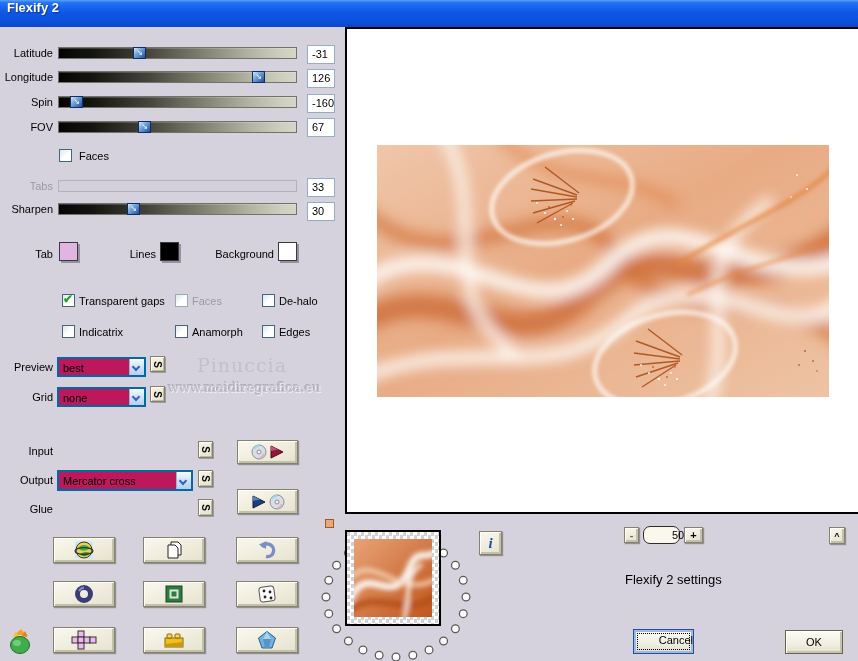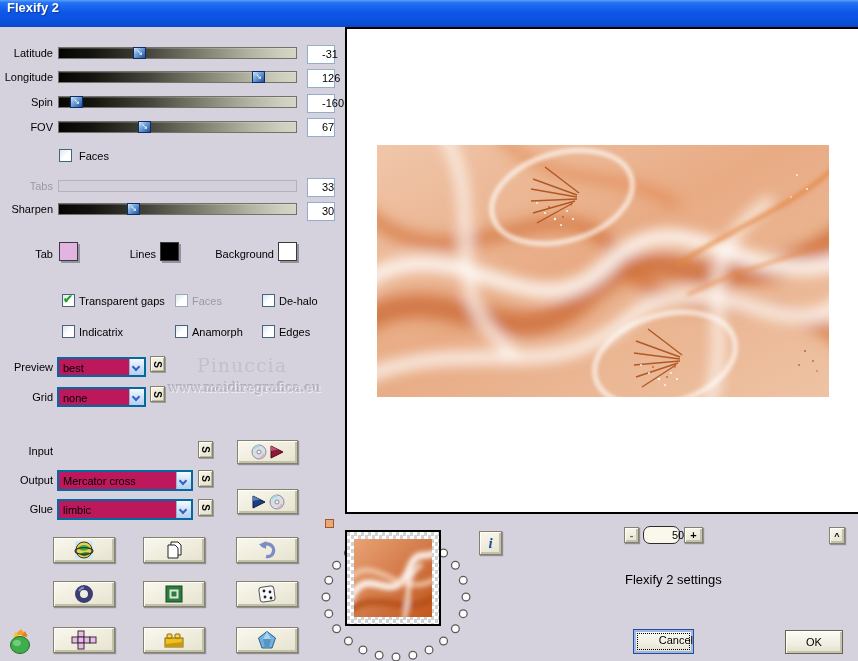--- a/index.html
+++ b/index.html
@@ -27,21 +27,21 @@
   
   .track { position:absolute; left:58px; width:239px; height:12px;
     border:1px solid #72726a;
     background:linear-gradient(90deg,#040404 0%,#15150f 14%,#45453c 38%,#848474 62%,#b2b2a2 80%,#cfcfc0 94%,#d6d6c8 100%);
     box-shadow:inset 0 1px 0 rgba(255,255,255,.18); }
   .track.disabled { background:#d3d0db; border:1px solid #b3b0c0; box-shadow:none; }
   .handle { position:absolute; top:-1px; width:13px; height:12px;
     background:linear-gradient(135deg,#d8e9fa 0%,#79a7dc 38%,#1d4f9c 100%);
     border:1px solid #0c2d66; color:#fff; font-size:8px; line-height:10px; text-align:center; }
   .valbox { position:absolute; left:307px; width:28px; height:19px; background:#fff;
-    border:1px solid #93aec8; line-height:17px; padding-left:14px; font-size:11px; }
+    border:1px solid #93aec8; line-height:17px; padding-left:4px; font-size:11px; }
 
   
   .cb { position:absolute; width:13px; height:13px; background:linear-gradient(135deg,#dfe6ec,#ffffff 55%);
     border:1px solid #44657f; }
   .cb.disabled { border-color:#9aa8b8; }
   .cb .mk { position:absolute; left:0px; top:-3px; color:#1ea41e; font-size:12px; font-weight:bold; }
 
   
   .swatch { position:absolute; width:19px; height:19px; border:1px solid #3a3a3a;
     box-shadow:2px 2px 0 rgba(84,82,96,.5); }
@@ -267,26 +267,20 @@
   <span class="lbl" style="left:0;top:474px;width:53px">Output</span>
   <div class="dd" style="left:57px;top:470px;width:136px;height:21px">
     <span class="dd-text">Mercator cross</span>
     <span class="dd-btn">
         <i class="chev" style="top:6px"></i>
       </span>
   </div>
   <div class="sbtn" style="left:198px;top:470px"><span>S</span></div>
 
   <span class="lbl" style="left:0;top:503px;width:53px">Glue</span>
-  <div class="dd" style="left:57px;top:499px;width:136px;height:21px">
-    <span class="dd-text">limbic</span>
-    <span class="dd-btn">
-        <i class="chev" style="top:6px"></i>
-      </span>
-  </div>
   <div class="sbtn" style="left:198px;top:499px"><span>S</span></div>
 
   <div class="btn3d" style="left:237px;top:440px;width:61px;height:24px">
     <span>
       <svg width="34" height="16" viewBox="0 0 34 16">
         <circle cx="8" cy="8" r="7" fill="#d9dde4" stroke="#8a8f9a"></circle>
         <path d="M3,5 A6,6 0 0 1 8,2" stroke="#9fd8e8" stroke-width="2" fill="none"></path>
         <path d="M13,10 A6,6 0 0 1 9,14" stroke="#e8a8c8" stroke-width="2" fill="none"></path>
         <circle cx="8" cy="8" r="2" fill="#f2f3f6" stroke="#8a8f9a"></circle>
         <polygon points="20,2 32,8 20,14" fill="#8e1a38" stroke="#4e0818"></polygon>

